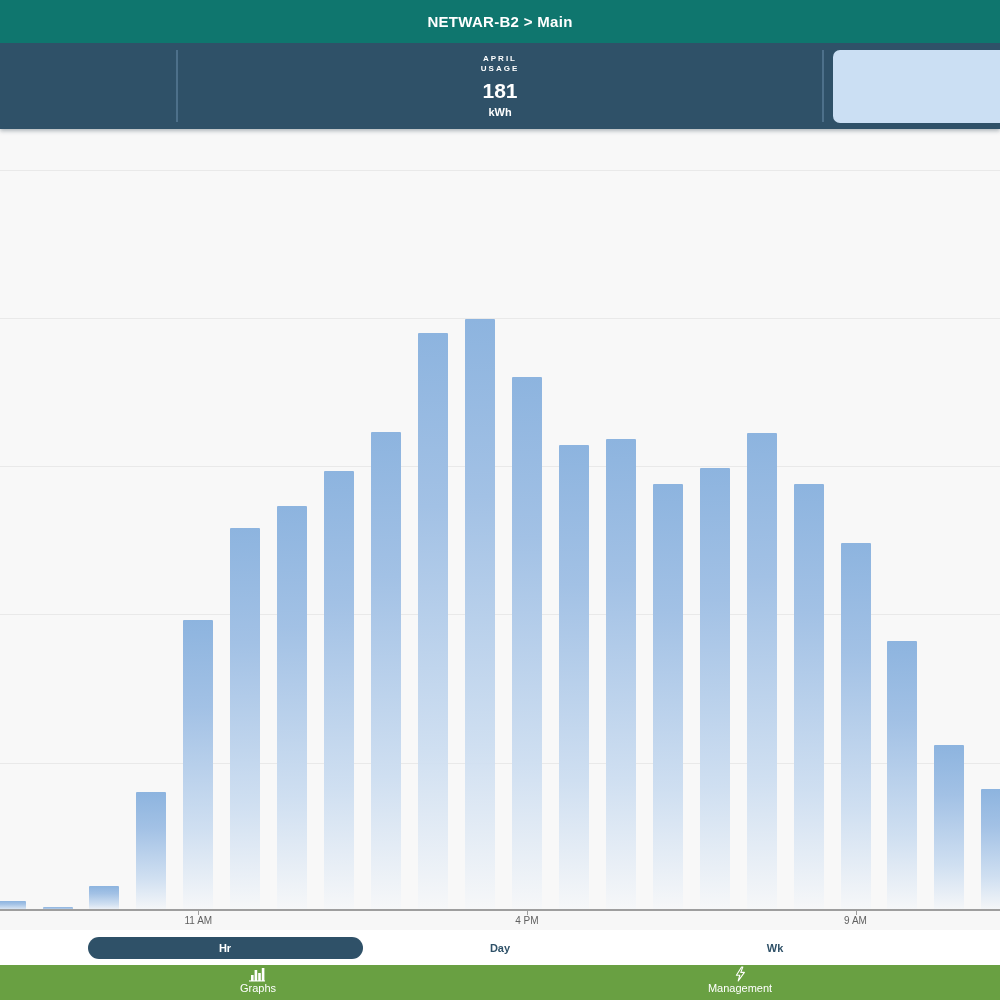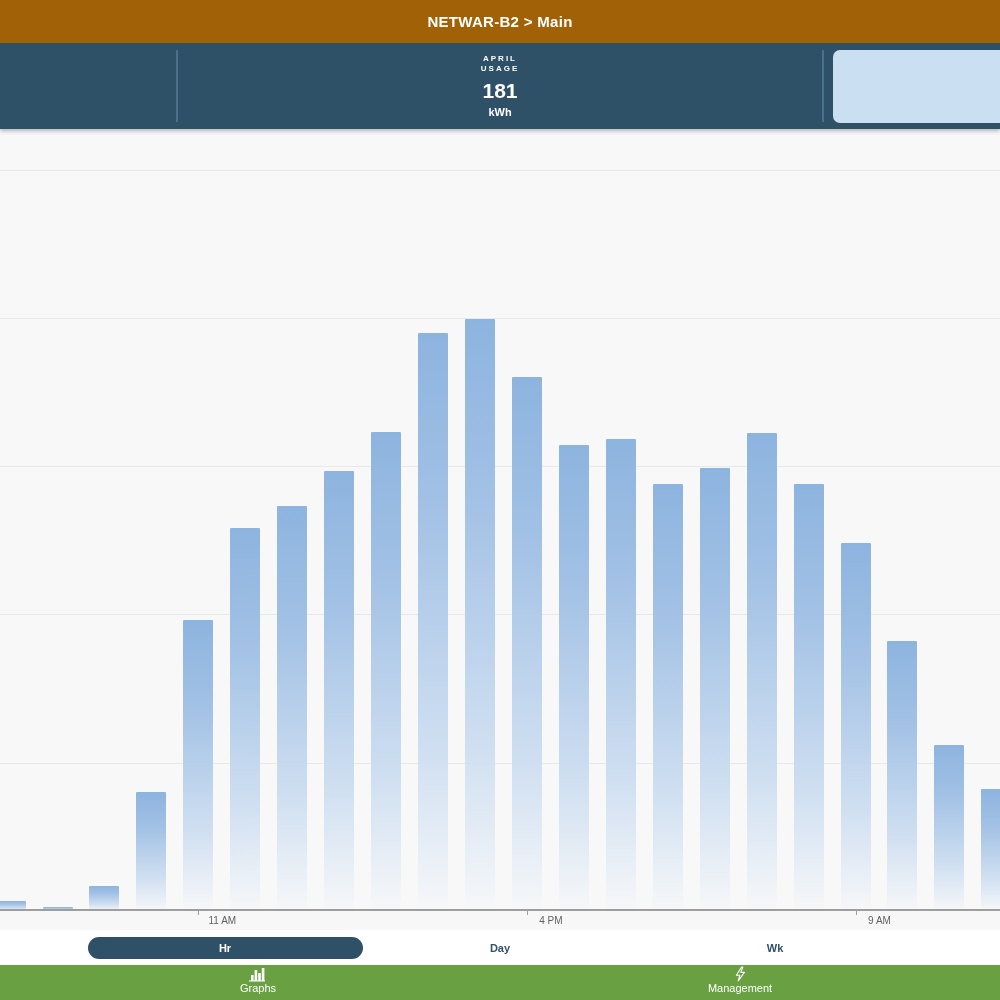--- a/index.html
+++ b/index.html
@@ -2,21 +2,21 @@
 <html><head>
 <meta charset="utf-8">
 <style>
   * { margin:0; padding:0; box-sizing:border-box; }
   html,body { width:1000px; height:1000px; overflow:hidden; background:#fff;
               font-family:"Liberation Sans", sans-serif; }
   .stage { position:relative; width:1000px; height:1000px; }
 
   
   .app-bar { position:absolute; left:0; top:0; width:1000px; height:43px;
-             background:#a16207; display:flex; align-items:center; justify-content:center;
+             background:#0f766e; display:flex; align-items:center; justify-content:center;
              z-index:6; }
   .app-bar .title { color:#ffffff; font-size:15px; font-weight:bold; letter-spacing:.3px; }
 
   
   .summary { position:absolute; left:0; top:43px; width:1000px; height:86px;
              background:#2f5168; box-shadow:0 2px 4px rgba(40,60,75,.35); z-index:5; }
   .v-divider { position:absolute; top:7px; width:2px; height:72px; background:#4d708a; }
   .v-divider.left  { left:176px; }
   .v-divider.right { left:822px; }
   .usage-block { position:absolute; left:0; top:0; width:1000px; height:86px;
@@ -32,21 +32,21 @@
   .chart { position:absolute; left:0; top:129px; width:1000px; height:782px;
            background:#f8f8f8; overflow:hidden; }
   .gridline { position:absolute; left:0; width:1000px; height:1px; background:#e9e9e9; }
   .bar { position:absolute; width:30px; border-radius:1px 1px 0 0;
          background:linear-gradient(180deg, #8db4df 0%, #a2c1e5 30%, #cfdff1 72%, rgba(242,246,251,.25) 100%); }
   .axis-line { position:absolute; left:0; top:909px; width:1000px; height:2px; background:#9e9e9e; z-index:2; }
 
   
   .axis-strip { position:absolute; left:0; top:911px; width:1000px; height:19px; background:#f7f7f7; }
   .tick { position:absolute; top:0; width:1px; height:4px; background:#9e9e9e; }
-  .tick-label { position:absolute; top:4px; transform:translateX(-50%); font-size:10px; color:#616161;margin-left:24px; }
+  .tick-label { position:absolute; top:4px; transform:translateX(-50%); font-size:10px; color:#616161; }
 
   
   .toggle-row { position:absolute; left:0; top:930px; width:1000px; height:35px; background:#ffffff;
                 display:flex; align-items:center; justify-content:center; }
   .toggle-group { width:825px; height:22px; display:flex;align-items:flex-end; }
   .toggle-opt { flex:1 1 0; height:22px; display:flex; align-items:center; justify-content:center;
                 font-size:11px; font-weight:bold; color:#2f5168; border-radius:12px; cursor:pointer; }
   .toggle-opt.selected { background:#2f5168; color:#ffffff; }
 
   

